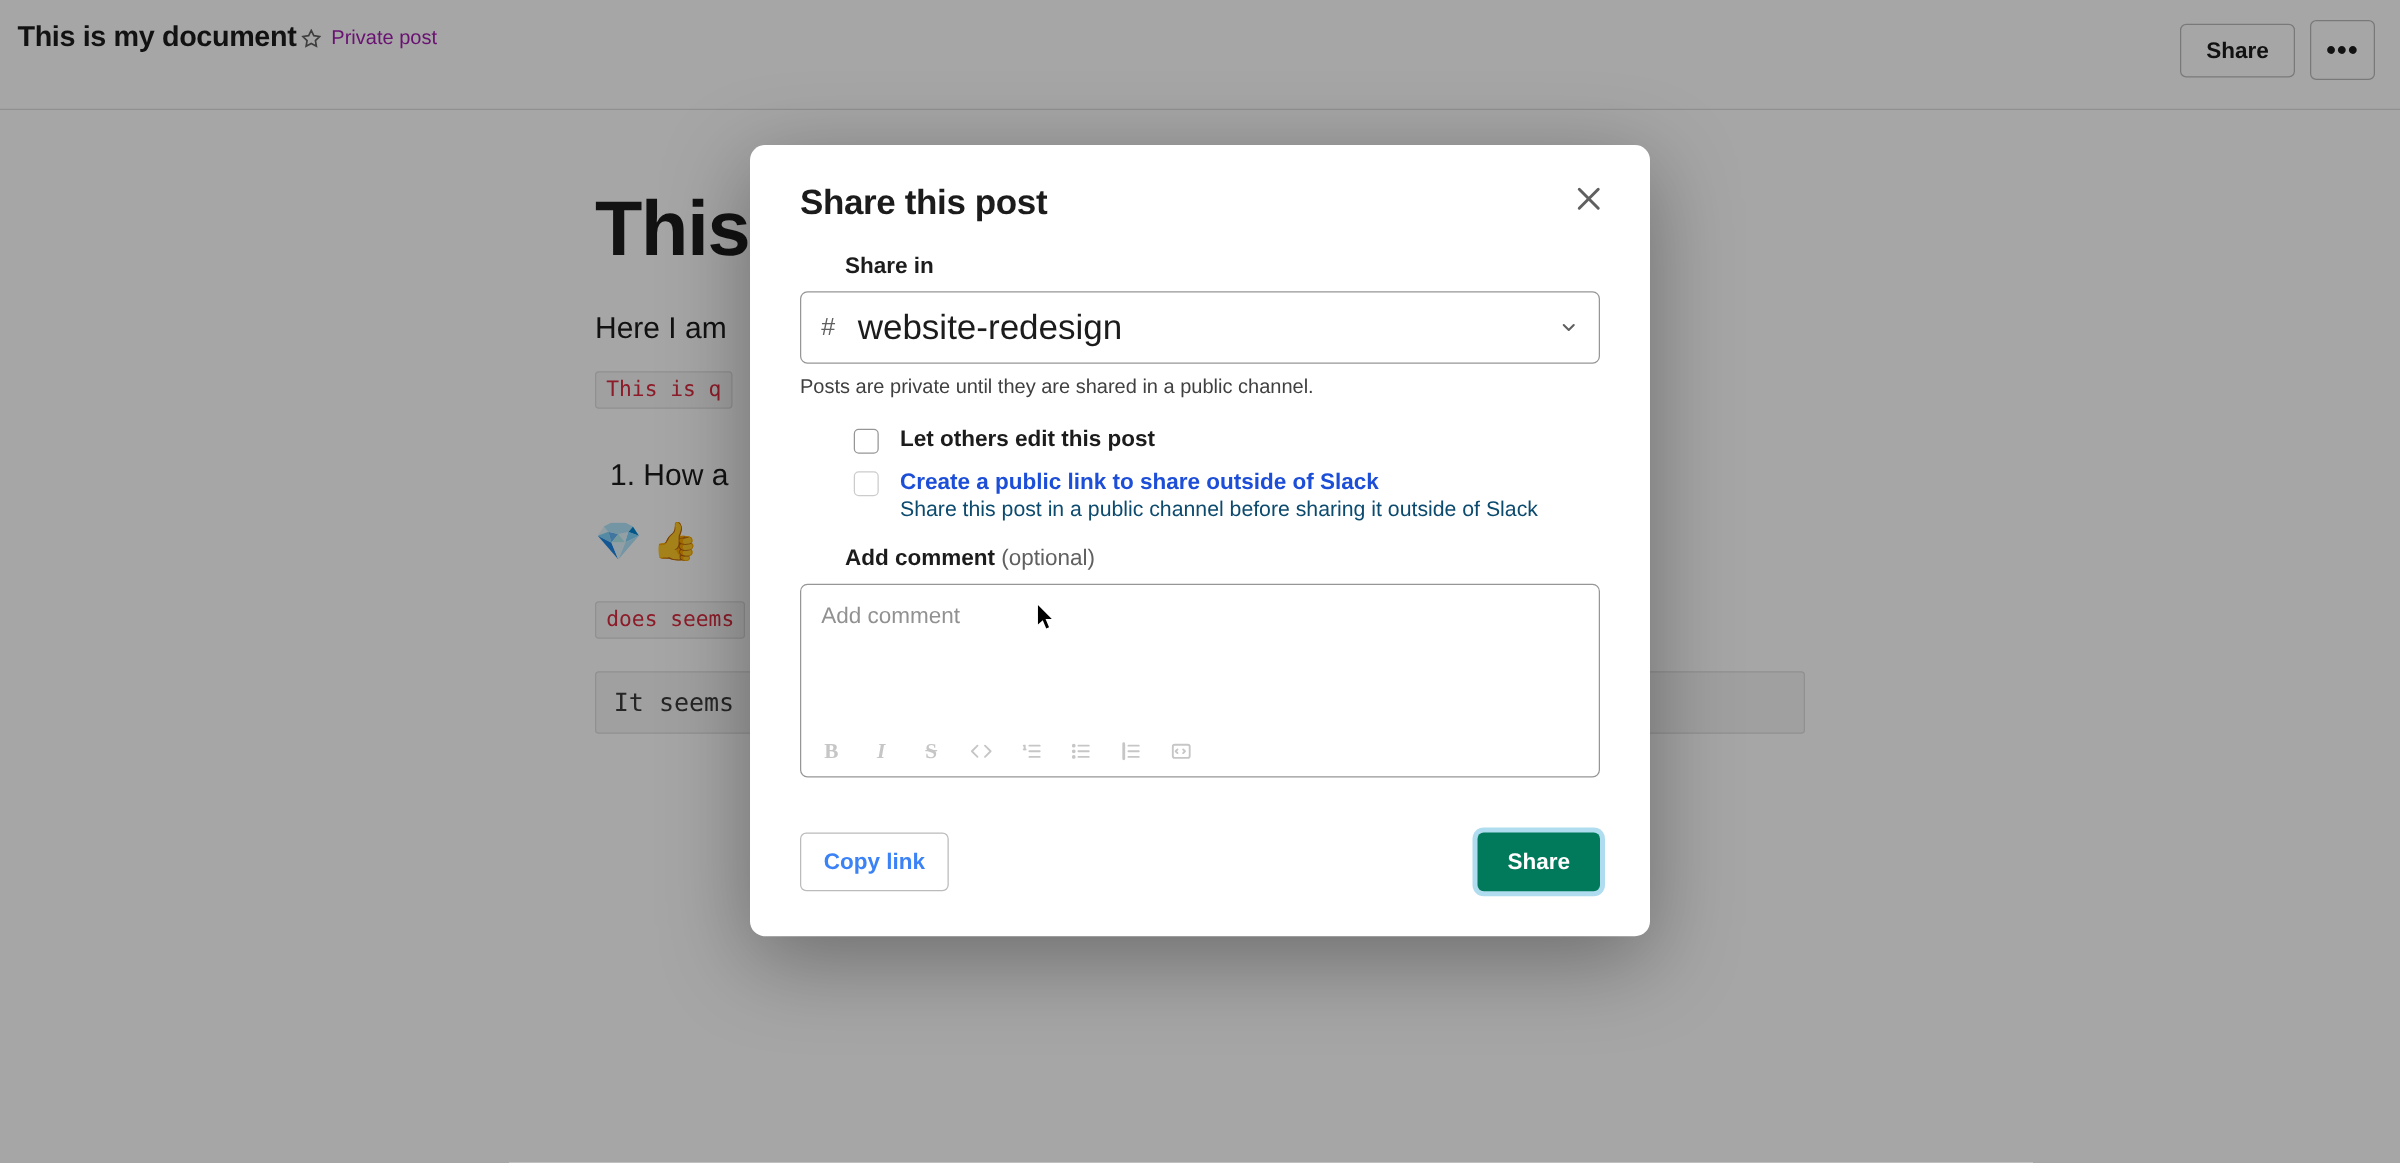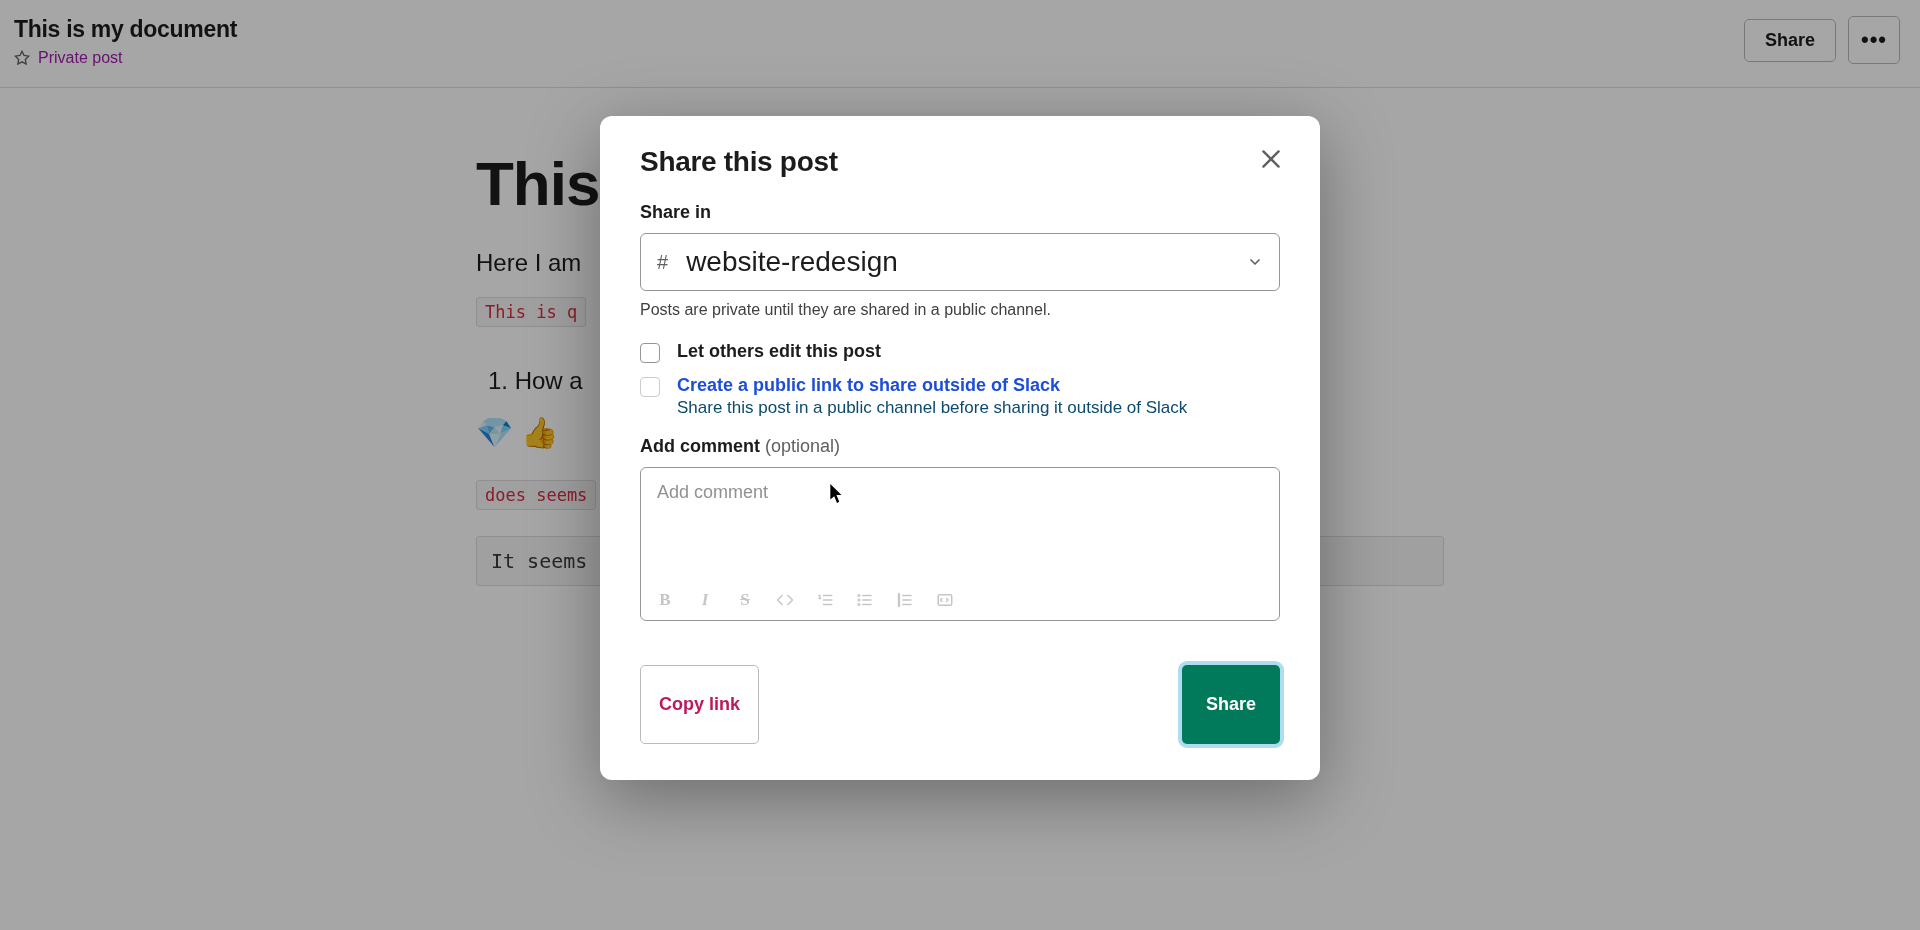--- a/index.html
+++ b/index.html
@@ -20,21 +20,21 @@
     .header-bar {
       display: flex;
       justify-content: space-between;
       align-items: flex-start;
       padding: 16px 20px 16px 14px;
       border-bottom: 1px solid #ddd;
       height: 88px;
     }
     .header-left {
       display: flex;
-      flex-direction: column;
+      flex-direction: row;
       gap: 4px;
     }
     .doc-title {
       font-size: 23px;
       font-weight: 900;
       color: #1d1c1d;
       letter-spacing: -0.3px;
     }
     .doc-meta {
       display: flex;
@@ -172,20 +172,21 @@
       height: 26px;
       cursor: pointer;
       color: #616061;
     }
     .field-label {
       font-size: 18px;
       font-weight: 700;
       color: #1d1c1d;
       margin-bottom: 10px;
       display: block;
+      margin-left: 36px;
     }
     .optional-text {
       font-weight: 400;
       color: #616061;
     }
     .select-box {
       border: 1px solid #969696;
       border-radius: 6px;
       padding: 12px 16px;
       display: flex;
@@ -217,20 +218,21 @@
     .helper-text {
       font-size: 16px;
       color: #404040;
       margin-bottom: 22px;
     }
     .check-row {
       display: flex;
       align-items: flex-start;
       gap: 17px;
       margin-bottom: 12px;
+      margin-left: 43px;
     }
     .checkbox {
       width: 20px;
       height: 20px;
       border: 1px solid #969696;
       border-radius: 4px;
       flex-shrink: 0;
       margin-top: 2px;
       cursor: pointer;
     }
@@ -294,24 +296,24 @@
     }
     .modal-footer {
       display: flex;
       justify-content: space-between;
       margin-top: 44px;
     }
     .copy-link-btn {
       background: #fff;
       border: 1px solid #bbb;
       border-radius: 5px;
-      padding: 28px 18px;
-      font-size: 18px;
-      font-weight: 700;
-      color: #be185d;
+      padding: 12px 18px;
+      font-size: 18px;
+      font-weight: 700;
+      color: #3b82f6;
       cursor: pointer;
     }
     .share-primary-btn {
       background: #007a5a;
       border: none;
       border-radius: 5px;
       padding: 12px 24px;
       font-size: 18px;
       font-weight: 700;
       color: #fff;

